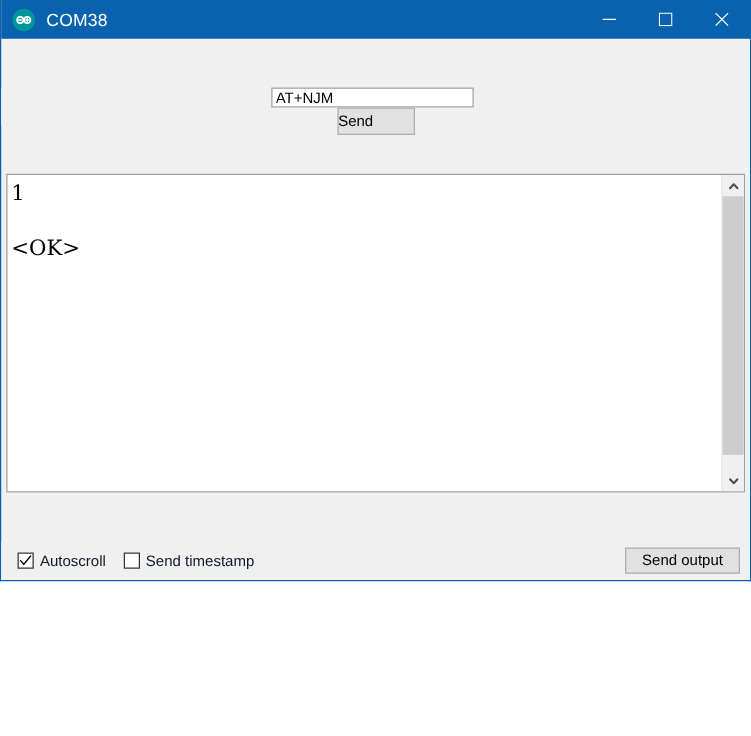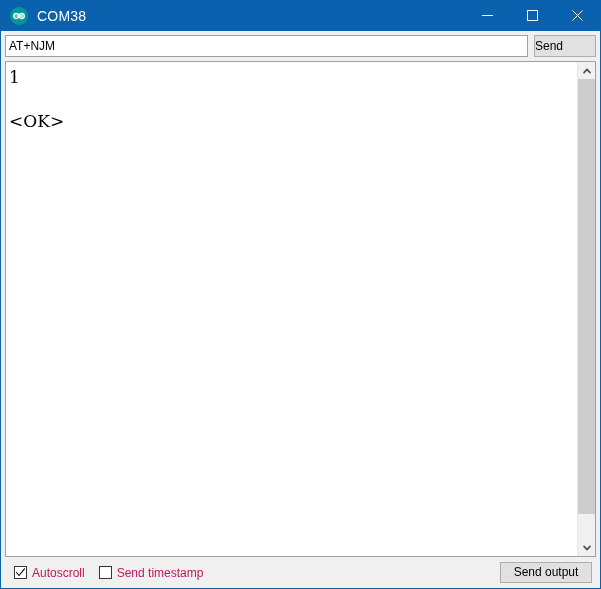--- a/index.html
+++ b/index.html
@@ -12,27 +12,28 @@
     height: 589px;
     overflow: hidden;
     font-family: "Liberation Sans", sans-serif;
     -webkit-font-smoothing: antialiased;
   }
 
   
   .window {
     position: relative;
     width: 601px;
-    height: 589px;
+    height: 465px;
     box-sizing: border-box;
     border: 1px solid #0a62ae;
     border-top: none;
     background: #f0f0f0;
     display: flex;
     flex-direction: column;
+    gap: 39px;
   }
 
   
   .titlebar {
     height: 31px;
     min-height: 31px;
     background: #0a62ae;
     display: flex;
     align-items: center;
     position: relative;
@@ -75,20 +76,21 @@
 
   
   .sendrow {
     height: 30px;
     min-height: 30px;
     display: flex;
     align-items: center;
     padding: 0 4px;
     box-sizing: border-box;
     background: #f0f0f0;
+    flex-direction: column;
   }
   .cmd-input {
     flex: 1 1 auto;
     height: 22px;
     box-sizing: border-box;
     border: 1px solid #a0a0a0;
     background: #ffffff;
     font-family: "Liberation Sans", sans-serif;
     font-size: 12px;
     color: #000000;
@@ -178,21 +180,21 @@
     padding: 0 4px;
     box-sizing: border-box;
     background: #f0f0f0;
   }
   .chk {
     display: flex;
     align-items: center;
     margin-right: 14px;
     font-family: "Liberation Sans", sans-serif;
     font-size: 12px;
-    color: #be185d;
+    color: #0f172a;
     white-space: nowrap;
   }
   .chk:first-child { margin-left: 9px; }
   .chkbox {
     width: 13px;
     height: 13px;
     box-sizing: border-box;
     border: 1px solid #333333;
     background: #ffffff;
     margin-right: 5px;

